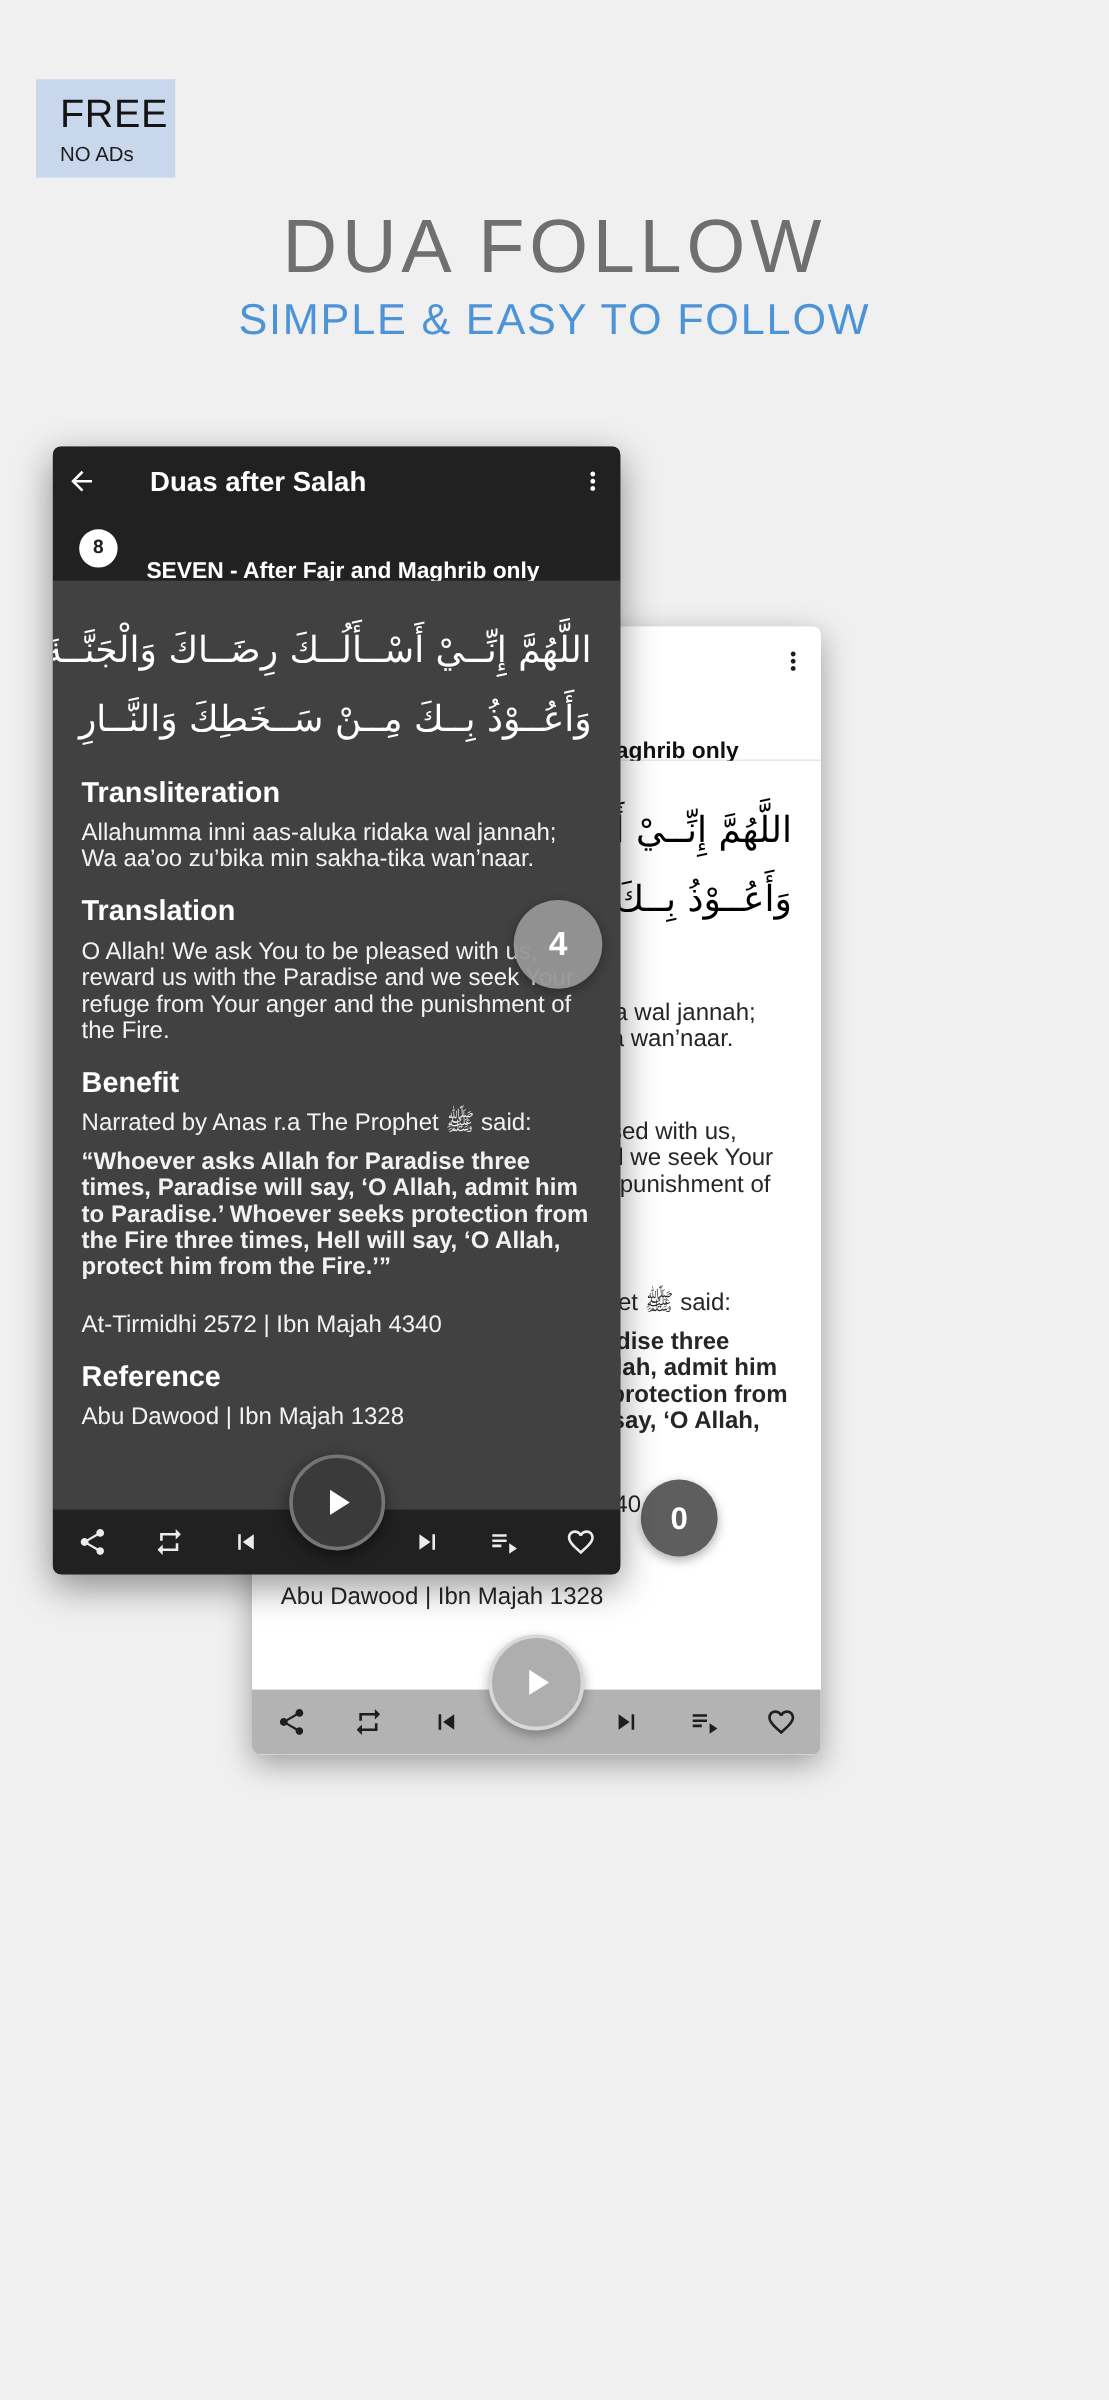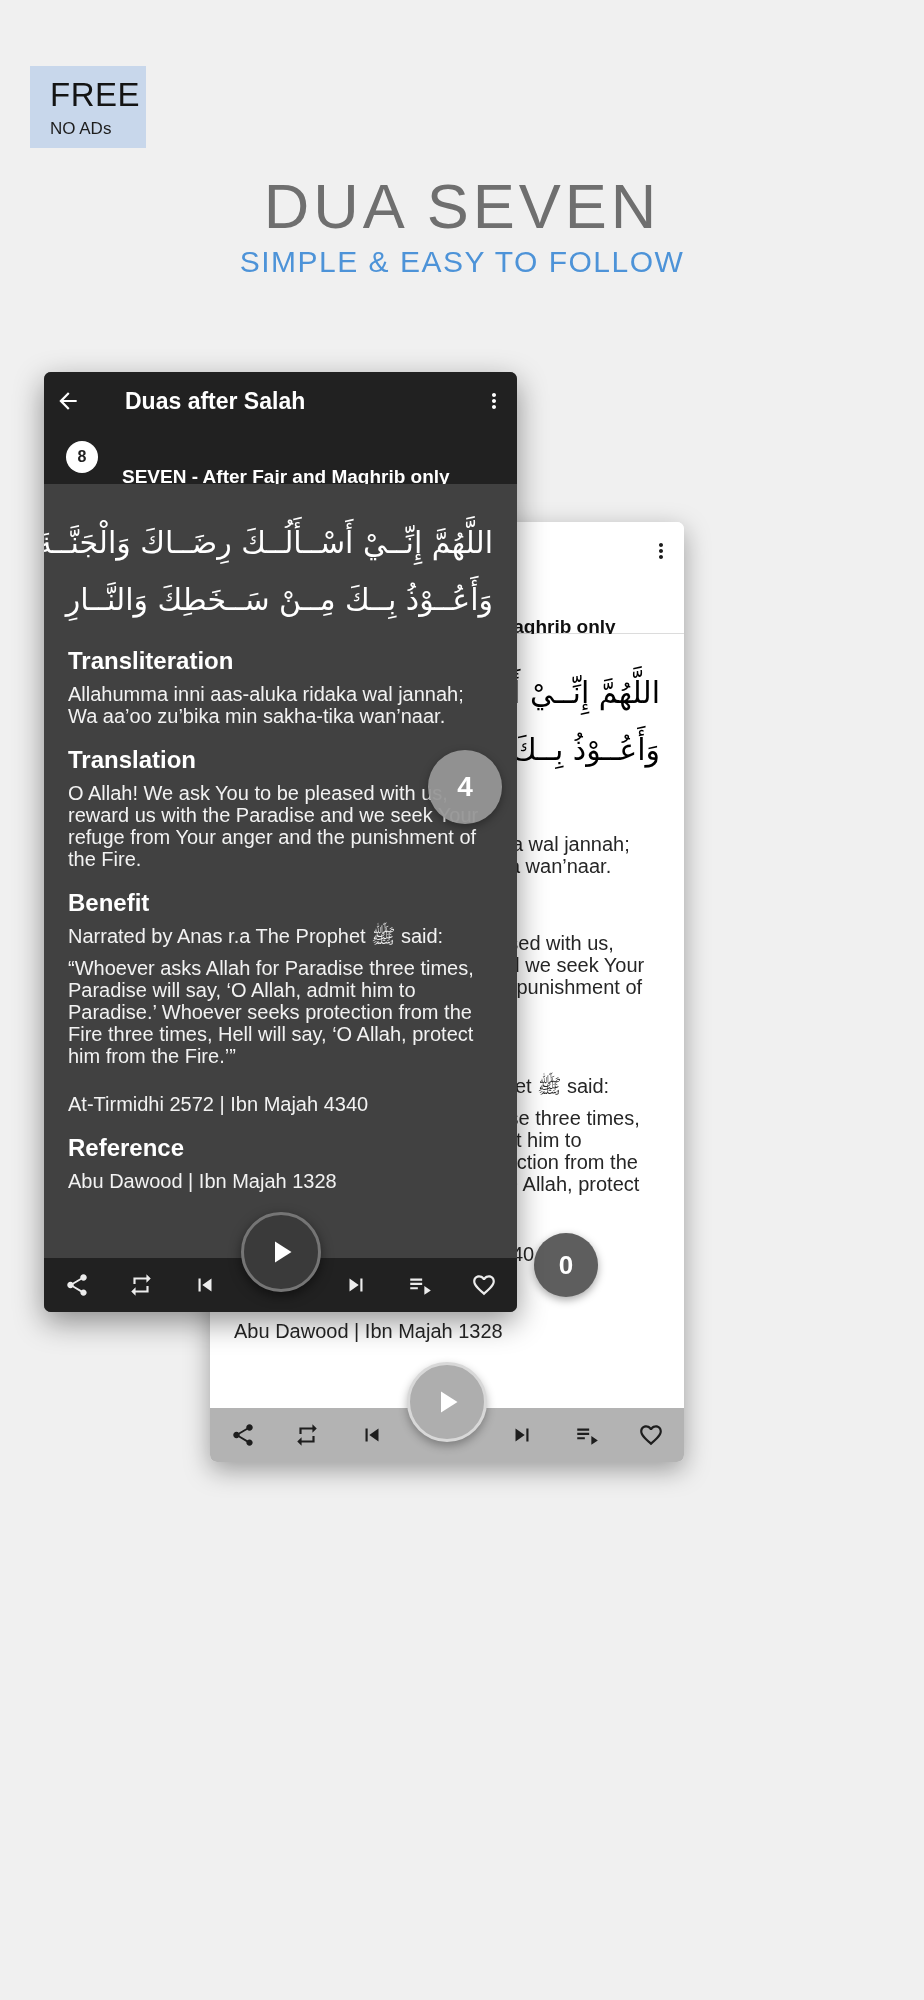--- a/index.html
+++ b/index.html
@@ -10,21 +10,21 @@
 
   
   .free-badge { position: absolute; left: 30px; top: 54px; width: 116px; height: 82px;
     background: #c8d7eb; display: flex; flex-direction: column; justify-content: center; padding-left: 20px; margin-top: 12px; }
   .free-badge .l1 { font-size: 33px; color: #141414; letter-spacing: .5px; }
   .free-badge .l2 { font-size: 17px; color: #1d1d1d; margin-top: 5px; }
 
   .promo-title { position: absolute; top: 170px; left: 0; right: 0; text-align: center;
     font-size: 63px; font-weight: 300; color: #6f6f6f; letter-spacing: 4px; }
   .promo-sub { position: absolute; top: 245px; left: 0; right: 0; text-align: center;
-    font-size: 30px; color: #4d93d8; letter-spacing: 1.5px; }
+    font-size: 36px; color: #4d93d8; letter-spacing: 1.5px; }
 
   
   .phone { position: absolute; width: 473px; height: 940px; border-radius: 7px; overflow: hidden; }
   .phone-light { left: 210px; top: 522px; width: 474px; background: #ffffff; box-shadow: 0 8px 26px rgba(0,0,0,.35); z-index: 1; }
   .phone-dark  { left: 44px;  top: 372px; background: #414141; box-shadow: 0 10px 30px rgba(0,0,0,.42); z-index: 2; }
 
   .appbar { height: 58px; display: flex; align-items: center; padding: 0 11px; }
   .phone-dark .appbar { background: #212121; color: #ffffff; }
   .phone-light .appbar { background: #ffffff; color: #1c1c1c; }
   .appbar-title { font-weight: bold; font-size: 23px; margin-left: 44px; flex: 1; white-space: nowrap; }
@@ -45,21 +45,21 @@
 
   .arabic { text-align: center; direction: rtl; font-family: "DejaVu Sans", sans-serif;
     font-size: 30px; line-height: 57px; white-space: nowrap; }
   .phone-dark .arabic { color: #ffffff; }
   .phone-light .arabic { color: #000000; }
 
   .sec-label { font-weight: bold; font-size: 24px; line-height: 26px; margin-top: 20px; }
   .phone-dark .sec-label { color: #ffffff; }
   .phone-light .sec-label { color: #000000; }
   .sec-text { font-size: 20px; line-height: 22px; margin-top: 9px; }
-  .sec-text.quote { margin-top: 10px; }
+  .sec-text.quote { margin-top: 10px; font-weight: bold; }
   .sec-text.source { margin-top: 26px; }
 
   .counter { position: absolute; border-radius: 50%; color: #fff; font-weight: bold;
     display: flex; align-items: center; justify-content: center;
     box-shadow: 0 3px 9px rgba(0,0,0,.35); border: none; z-index: 4; }
   .counter-front { width: 74px; height: 74px; right: 15px; top: 378px; background: rgba(150,150,150,.95); font-size: 28px; }
   .counter-back  { width: 64px; height: 64px; right: 86px; top: 711px; background: #5e5e5e; font-size: 26px; }
 
   .playfab { position: absolute; left: 50%; transform: translateX(-50%); bottom: 20px;
     width: 80px; height: 80px; border-radius: 50%; display: flex; align-items: center;
@@ -115,21 +115,21 @@
   </defs>
 </svg>
 
 <div class="stage">
 
   <div class="free-badge">
     <div class="l1">FREE</div>
     <div class="l2">NO ADs</div>
   </div>
 
-  <div class="promo-title">DUA SEVEN</div>
+  <div class="promo-title">DUA FOLLOW</div>
   <div class="promo-sub">SIMPLE &amp; EASY TO FOLLOW</div>
 
   <section class="phone phone-light">
     <header class="appbar">
       <button class="icon-btn">
           <svg class="ic">
             <use href="#ic-back"></use>
           </svg>
         </button>
       <span class="appbar-title">Duas after Salah</span>

